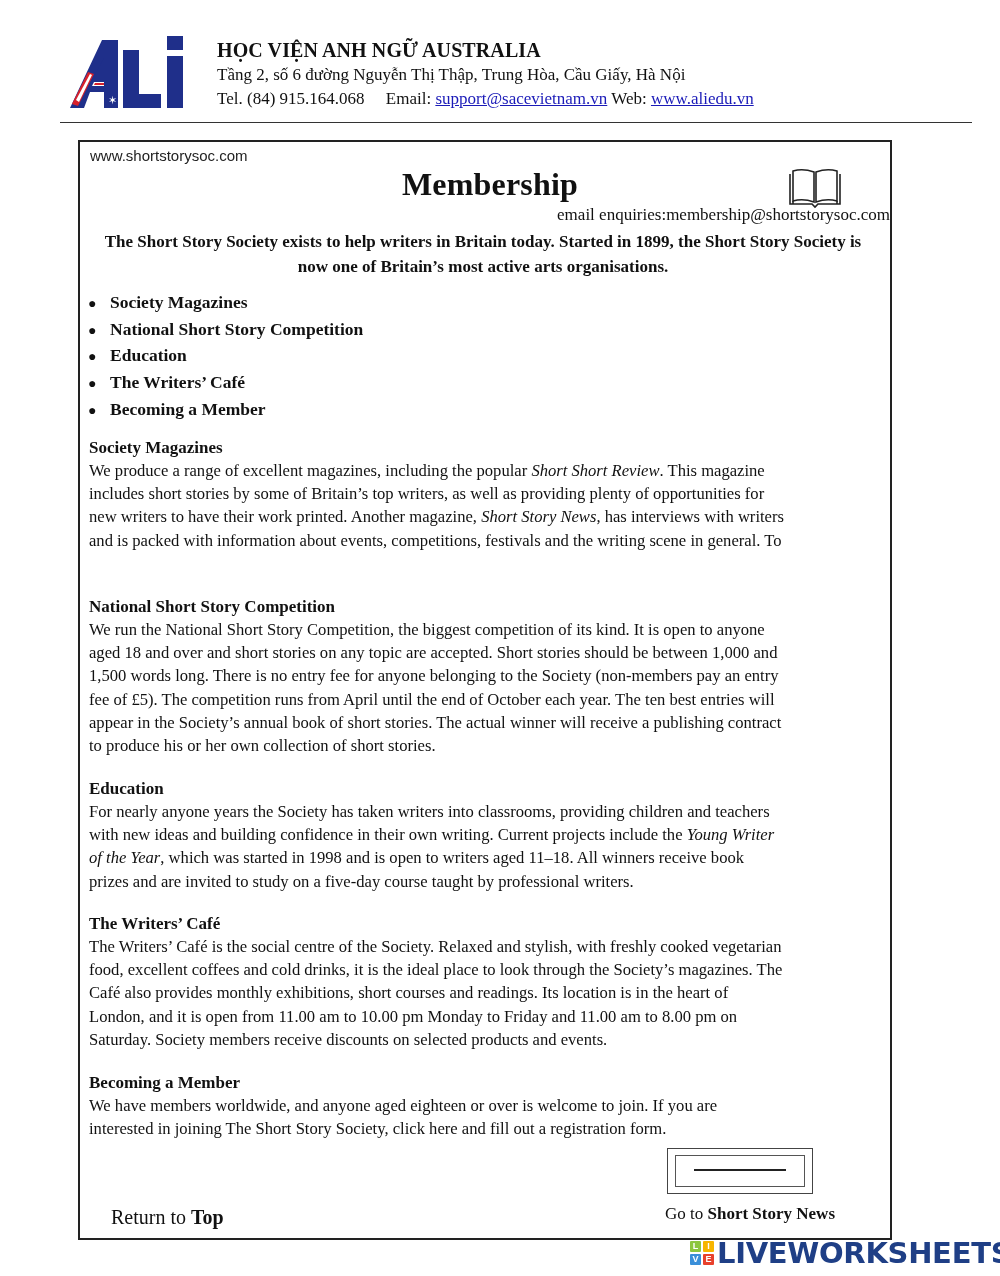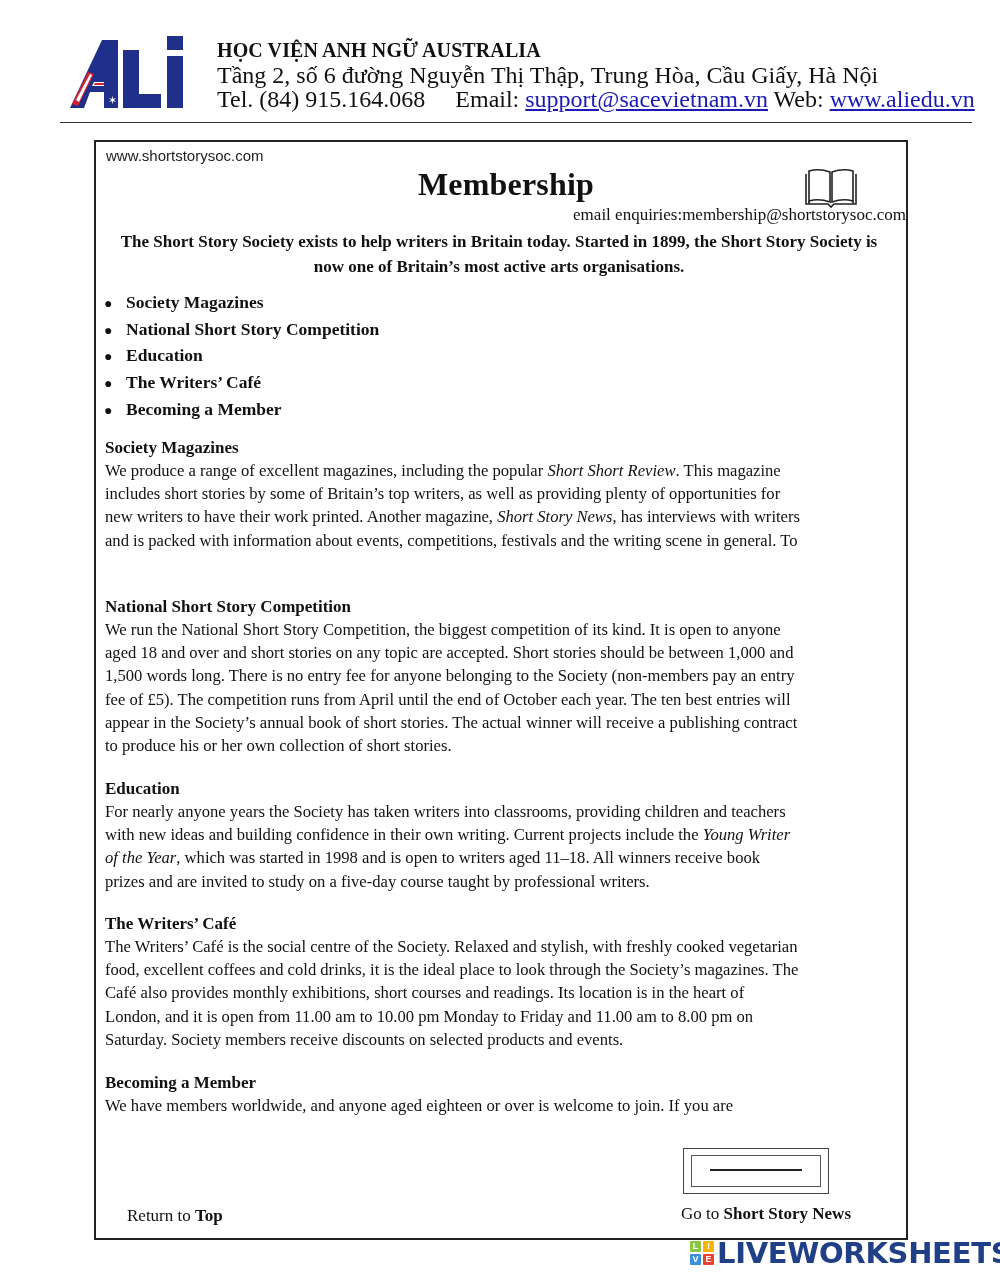--- a/index.html
+++ b/index.html
@@ -2,42 +2,42 @@
 <html><head>
 <meta charset="utf-8">
 <style>
   html, body { margin: 0; padding: 0; background: #ffffff; }
   body { width: 1000px; height: 1276px; position: relative; overflow: hidden; font-family: "Liberation Serif", serif; color: #111; }
 
   
   .logo { position: absolute; left: 68px; top: 34px; width: 122px; height: 80px; }
   .header-text { position: absolute; left: 217px; top: 38px; font-family: "Liberation Serif", serif; color: #111; }
   .header-title { font-size: 20px; font-weight: bold; line-height: 25px; letter-spacing: 0.1px; }
-  .header-line { font-size: 24px; line-height: 24px; white-space: nowrap; }
+  .header-line { font-size: 17px; line-height: 24px; white-space: nowrap; }
   .header-line a { color: #1a1ab8; text-decoration: underline; }
   .header-rule { position: absolute; left: 60px; top: 122px; width: 912px; height: 0; border-top: 1.5px solid #333; }
 
   
-  .doc-box { position: absolute; left: 78px; top: 140px; width: 814px; height: 1100px; border: 2px solid #222; box-sizing: border-box; margin-left: 16px; }
+  .doc-box { position: absolute; left: 78px; top: 140px; width: 814px; height: 1100px; border: 2px solid #222; box-sizing: border-box; }
   .site-url { position: absolute; left: 10px; top: 5px; font-family: "Liberation Sans", sans-serif; font-size: 15px; color: #222; }
   .doc-title { position: absolute; left: 5px; width: 100%; top: 24px; text-align: center; font-size: 32px; font-weight: bold; letter-spacing: 0.2px; }
   .book-icon { position: absolute; left: 707px; top: 24px; width: 56px; height: 44px; }
   .email-line { position: absolute; left: 0; width: 100%; top: 63px; text-align: right; font-size: 17px; }
   .intro { position: absolute; left: 10px; width: 786px; top: 87px; text-align: center; font-size: 17px; font-weight: bold; line-height: 25px; }
 
   .toc { position: absolute; left: 8px; top: 148px; margin: 0; padding: 0; list-style: none; }
   .toc li { font-size: 17.5px; font-weight: bold; line-height: 24.7px; display: flex; align-items: baseline; }
   .toc .bullet { width: 22px; display: inline-block; font-size: 14px; }
 
   .section { position: absolute; left: 9px; width: 800px; }
   .section h3 { margin: 0; font-size: 17px; font-weight: bold; line-height: 22px; }
   .section p { margin: 0; font-size: 16.6px; line-height: 23.2px; }
   .section p .line { display: block; white-space: nowrap; }
 
-  .footer-left { position: absolute; left: 31px; top: 1064px; font-size: 17px; }
+  .footer-left { position: absolute; left: 31px; top: 1064px; font-size: 20px; }
   .footer-left b, .footer-right b { font-weight: bold; }
   .footer-right { position: absolute; right: 55px; top: 1062px; font-size: 17px; }
   .button-graphic { position: absolute; left: 587px; top: 1006px; width: 146px; height: 46px; border: 1.5px solid #444; box-sizing: border-box; background: #fff; }
   .button-graphic .inner { position: absolute; left: 7px; top: 6px; right: 7px; bottom: 6px; border: 1.5px solid #555; }
   .button-graphic .dash { position: absolute; left: 26px; right: 26px; top: 20px; height: 2px; background: #222; }
 
   
   .watermark { position: absolute; left: 690px; top: 1236px; height: 34px; display: flex; align-items: center; }
   .wm-tiles { display: grid; grid-template-columns: 11px 11px; grid-template-rows: 11px 11px; gap: 2px; margin-right: 3px; }
   .wm-tile { font-family: "Liberation Sans", sans-serif; font-size: 9px; font-weight: bold; color: #fff; text-align: center; line-height: 11px; border-radius: 1px; }
@@ -157,20 +157,21 @@
         <span class="line"><span>Café also provides monthly exhibitions, short courses and readings. Its location is in the heart of</span></span>
         <span class="line"><span>London, and it is open from 11.00 am to 10.00 pm Monday to Friday and 11.00 am to 8.00 pm on</span></span>
         <span class="line"><span>Saturday. Society members receive discounts on selected products and events.</span></span>
       </p>
   </div>
 
   <div class="section" style="top:930px">
     <h3>Becoming a Member</h3>
     <p>
         <span class="line"><span>We have members worldwide, and anyone aged eighteen or over is welcome to join. If you are</span></span>
+        <span class="line"><span>interested in joining The Short Story Society, click here and fill out a registration form.</span></span>
       </p>
   </div>
 
   <div class="button-graphic">
     <div class="inner"></div>
     <div class="dash"></div>
   </div>
 
   <div class="footer-left">
     <span>Return to </span><b>Top</b>

